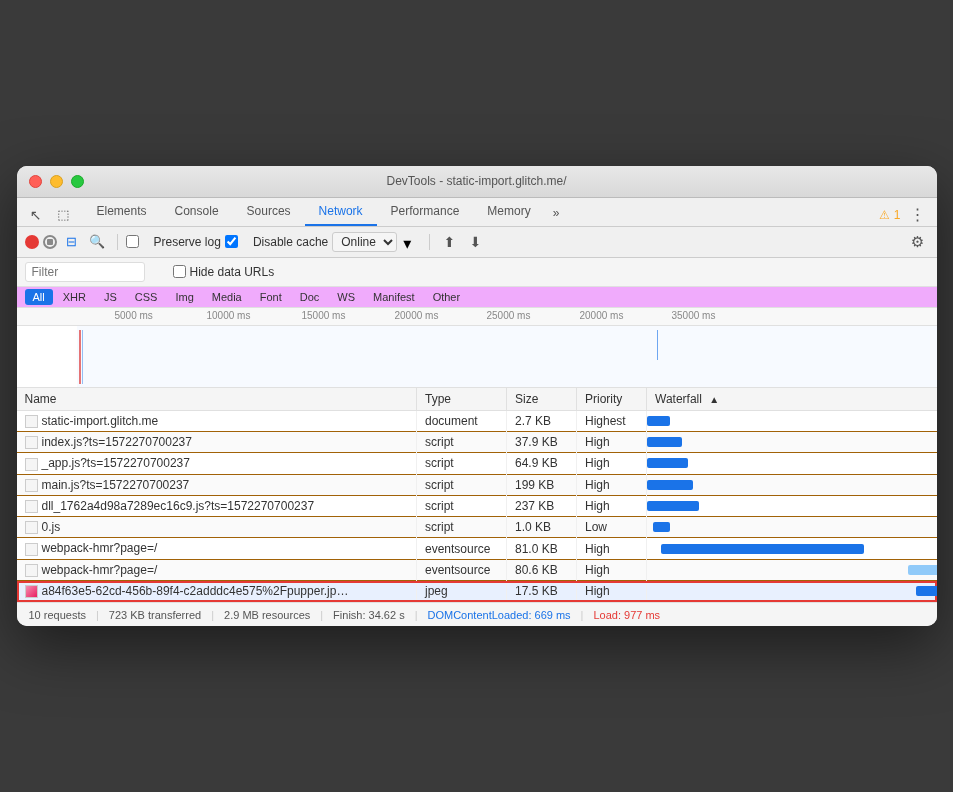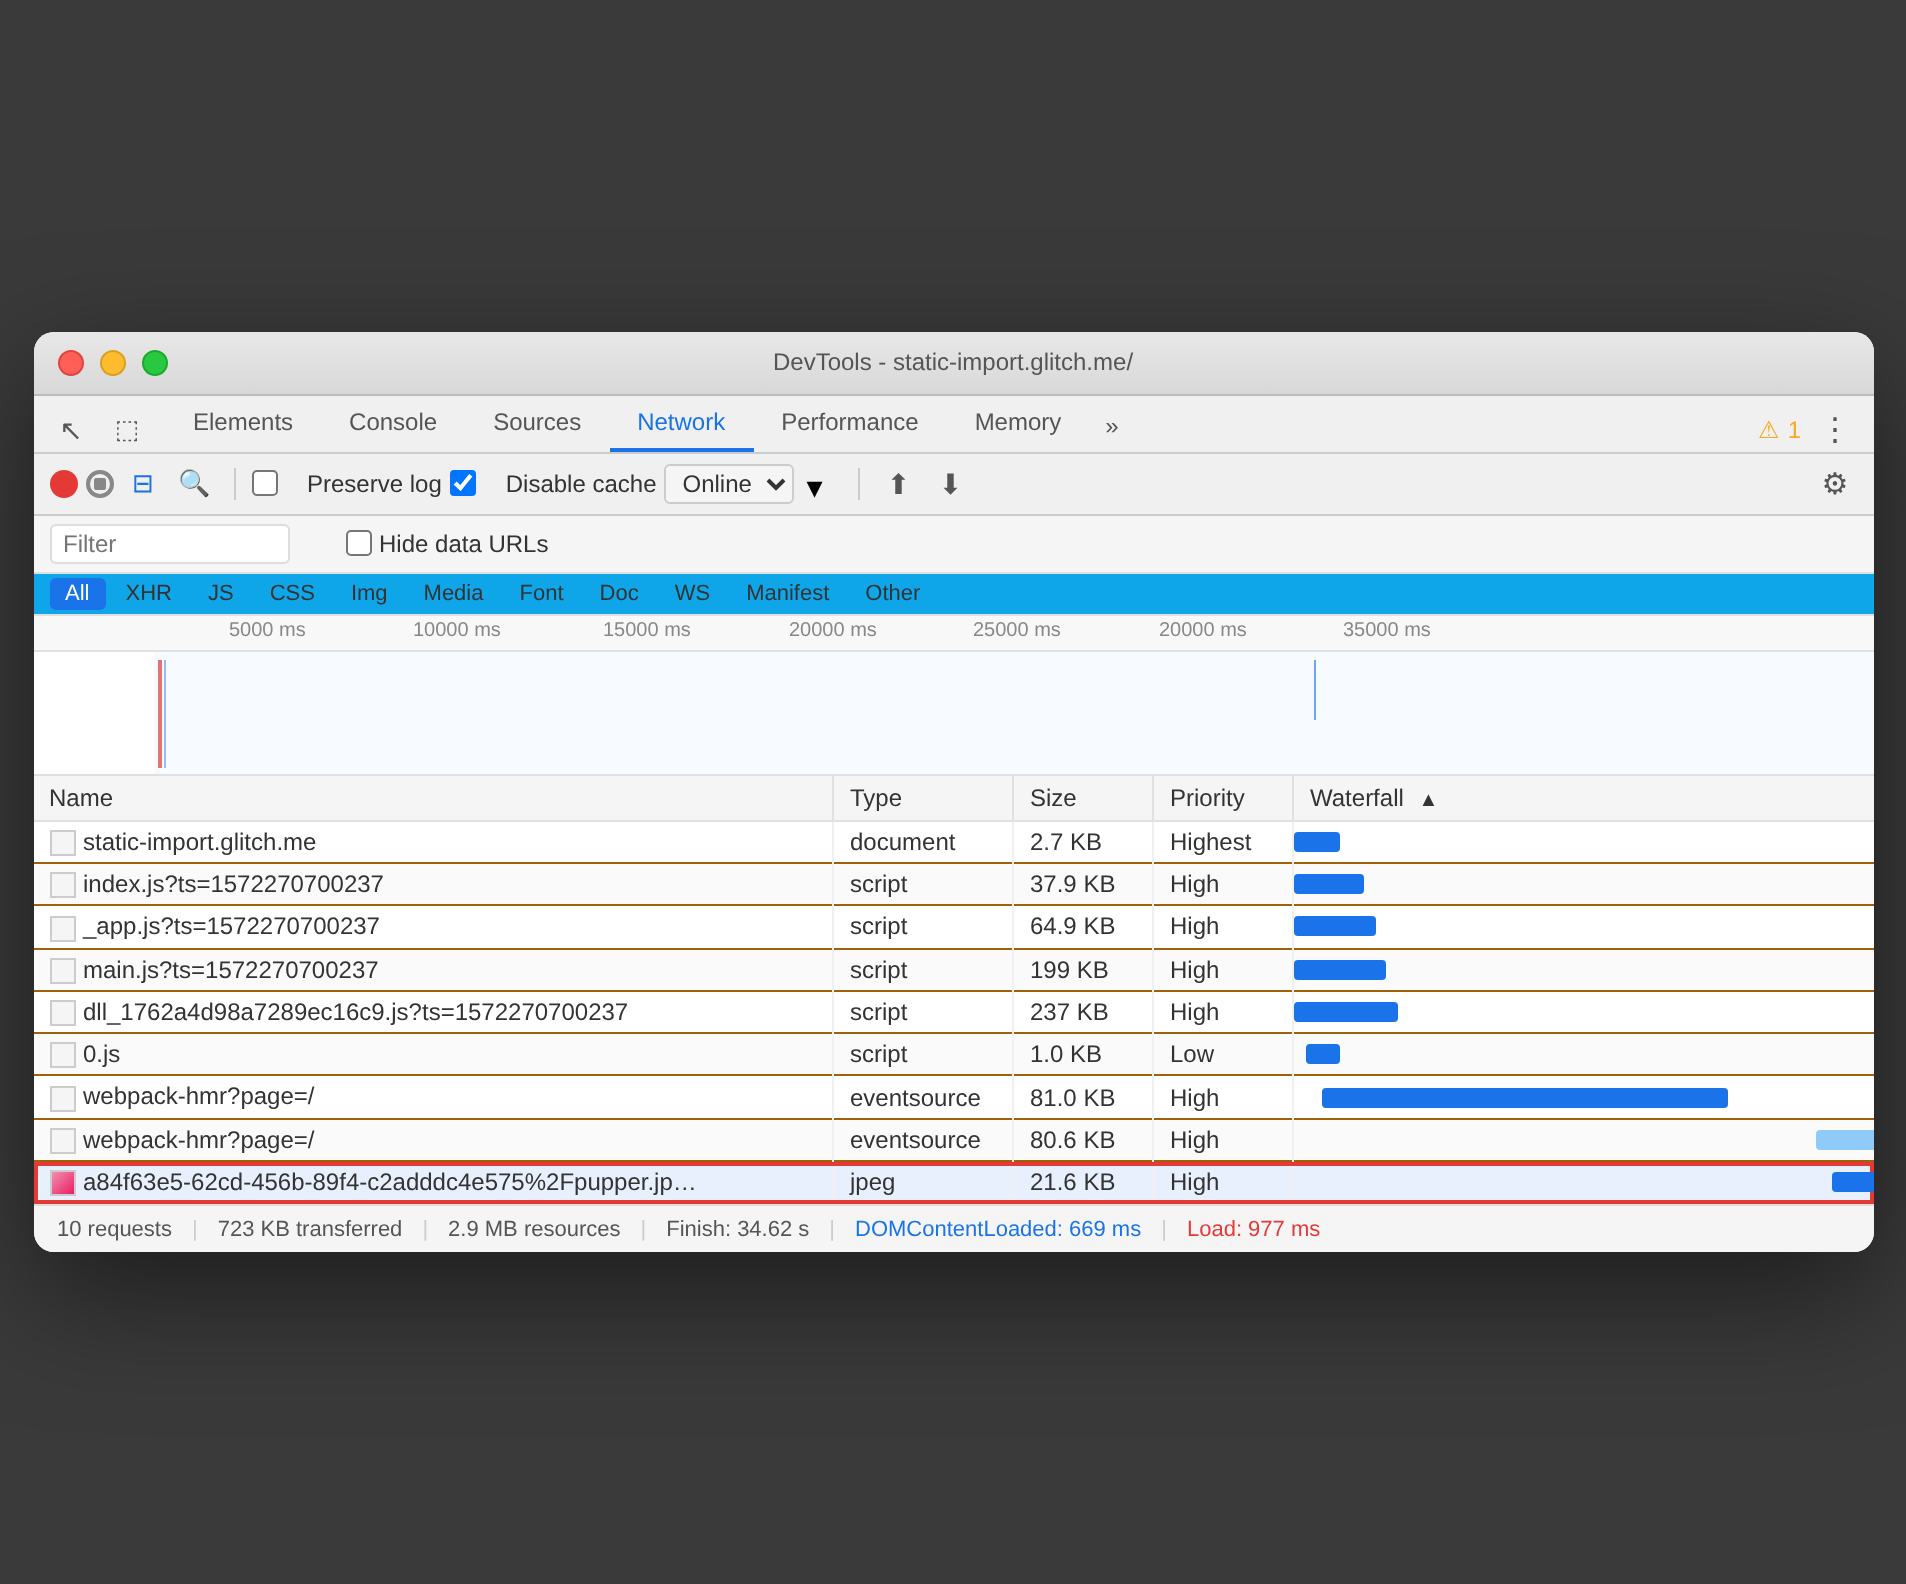--- a/index.html
+++ b/index.html
@@ -138,21 +138,21 @@
     }
     .hide-data-urls {
       display: flex;
       align-items: center;
       gap: 4px;
       font-size: 12px;
       color: #333;
       margin-left: 20px;
     }
     .filter-type-bar {
-      background: #0ea5e9;
+      background: #f0abfc;
       border-bottom: 1px solid #e0e0e0;
       display: flex;
       align-items: center;
       padding: 2px 8px;
       gap: 2px;
     }
     .filter-type-btn {
       padding: 2px 8px;
       font-size: 11px;
       border-radius: 3px;
@@ -455,21 +455,21 @@
             <td>eventsource</td>
             <td>80.6 KB</td>
             <td>High</td>
             <td style="position: relative; min-width: 140px;">
               <div style="position: absolute; left: 90%; width: 15%; height: 10px; top: 50%; transform: translateY(-50%); background: rgb(144, 202, 249); border-radius: 2px; min-width: 3px;"></div>
             </td>
           </tr>
           <tr style="background: rgb(232, 240, 254); outline: rgb(229, 57, 53) solid 2px; outline-offset: -2px;">
             <td style="max-width: 400px; overflow: hidden; text-overflow: ellipsis;"><span style="display: inline-block; width: 13px; height: 13px; border: 1px solid rgb(204, 204, 204); background: linear-gradient(135deg, rgb(244, 143, 177), rgb(233, 30, 99)); margin-right: 4px; vertical-align: middle; flex-shrink: 0;"></span><span>a84f63e5-62cd-456b-89f4-c2adddc4e575%2Fpupper.jp…</span></td>
             <td>jpeg</td>
-            <td>21.6 KB</td>
+            <td>17.5 KB</td>
             <td>High</td>
             <td style="position: relative; min-width: 140px;">
               <div style="position: absolute; left: 93%; width: 8%; height: 10px; top: 50%; transform: translateY(-50%); background: rgb(26, 115, 232); border-radius: 2px; min-width: 3px;"></div>
             </td>
           </tr>
         </tbody>
     </table>
   </div>
 
   <div class="status-bar">

